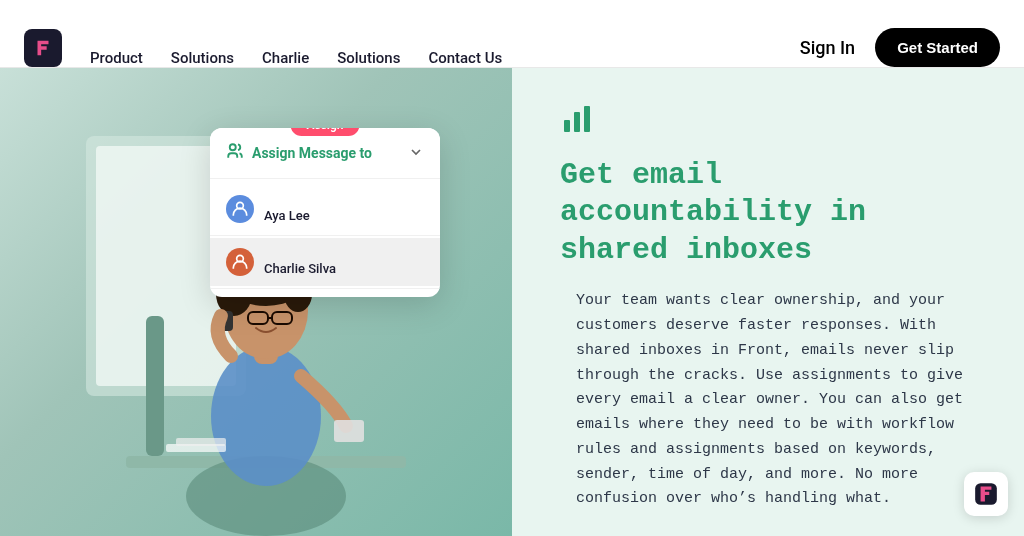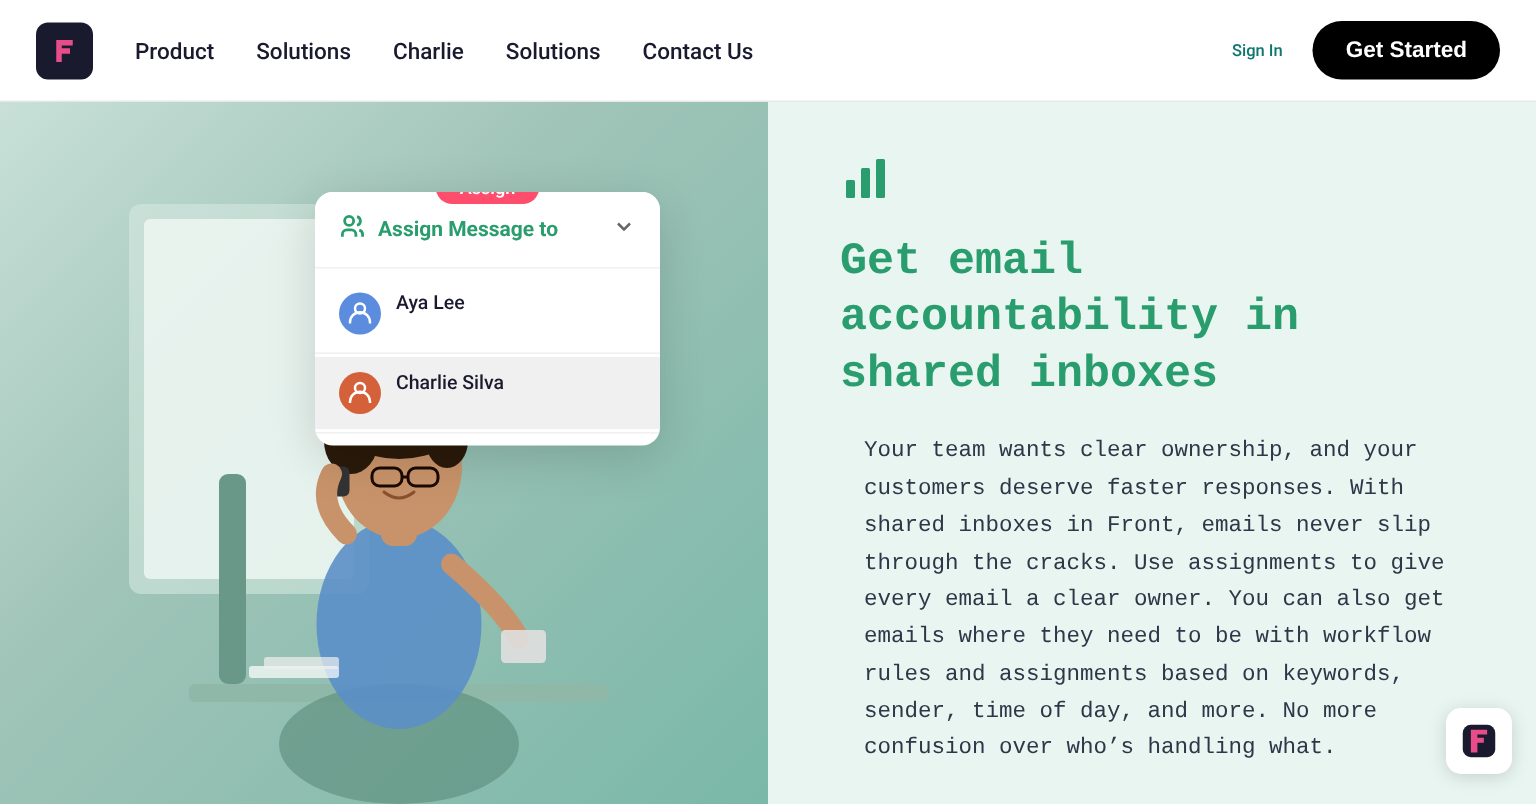--- a/index.html
+++ b/index.html
@@ -1,36 +1,36 @@
 <!DOCTYPE html>
 <html><head>
   <meta charset="utf-8">
   <style>
     * { margin: 0; padding: 0; box-sizing: border-box; }
     body { font-family: -apple-system, BlinkMacSystemFont, 'Segoe UI', Roboto, sans-serif; width: 1024px; height: 536px; overflow: hidden; background: #fff; }
 
     
     nav {
-      display: flex; align-items: center; height: 68px;
+      display: flex; align-items: flex-end; height: 68px;
       padding: 0 24px; border-bottom: 1px solid #e8e8e8;
       background: #fff; position: relative; z-index: 10;
     }
     .nav-logo {
       width: 38px; height: 38px; background: #1a1a2e;
       border-radius: 8px; display: flex; align-items: center; justify-content: center;
       margin-right: 28px; flex-shrink: 0;
     }
     .nav-logo svg { width: 22px; height: 22px; }
     .nav-links { display: flex; gap: 28px; flex: 1; }
     .nav-link {
       font-size: 15px; color: #1a1a2e; font-weight: 500;
       cursor: pointer; text-decoration: none;
     }
     .nav-right { display: flex; align-items: center; gap: 20px; }
-    .signin-btn { font-size: 11px; color: #0f766e; font-weight: 500; cursor: pointer; }
+    .signin-btn { font-size: 18px; color: #000000; font-weight: 500; cursor: pointer; }
     .get-started-btn {
       background: #000000; color: #fff; border: none; border-radius: 24px;
       padding: 11px 22px; font-size: 15px; font-weight: 600; cursor: pointer;
     }
 
     
     .hero {
       display: flex; height: calc(536px - 68px);
       background: #404040;
     }
@@ -66,21 +66,21 @@
       padding: 14px 16px; border-bottom: 1px solid #f0f0f0;
       background: #fff;
     }
     .assign-header-left { display: flex; align-items: center; gap: 8px; }
     .assign-title { font-size: 14px; font-weight: 700; color: #2a9d6e; }
     .assign-icon { color: #2a9d6e; font-size: 16px; }
     .chevron-icon { color: #666; font-size: 14px; }
 
     .assign-list { padding: 6px 0; }
     .assign-item {
-      display: flex; align-items: flex-start; gap: 10px;
+      display: flex; align-items: flex-end; gap: 10px;
       padding: 10px 16px; cursor: pointer;
       transition: background 0.15s;
     }
     .assign-item:hover, .assign-item.hovered { background: #f5f5f5; }
     .assign-item.hovered { background: #f0f0f0; }
     .avatar {
       width: 28px; height: 28px; border-radius: 50%;
       display: flex; align-items: center; justify-content: center;
       font-size: 12px; font-weight: 600; flex-shrink: 0;
     }

